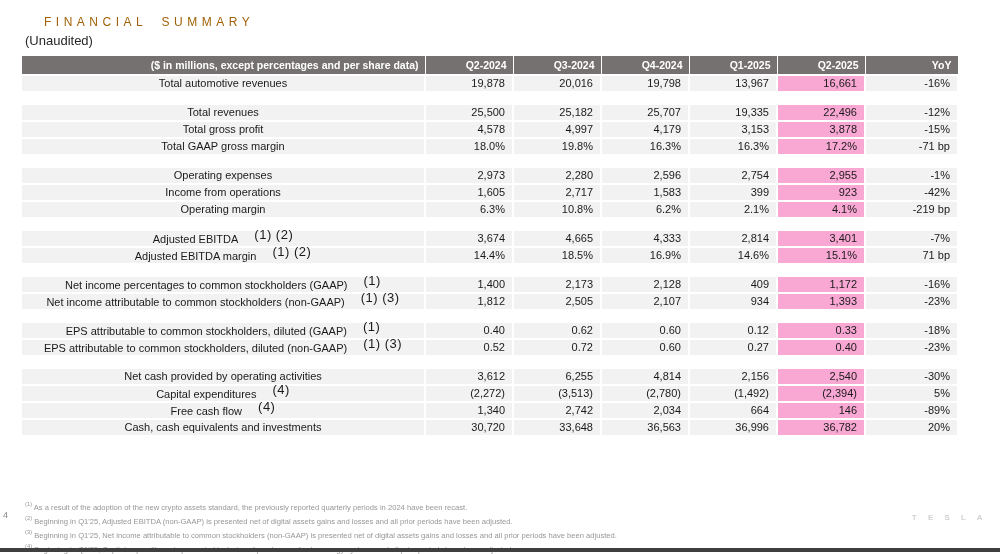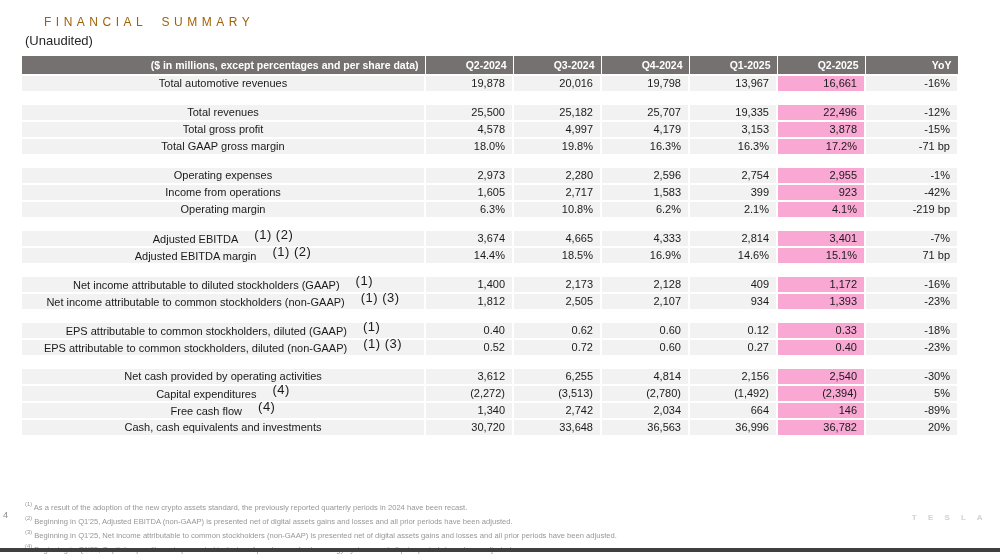--- a/index.html
+++ b/index.html
@@ -187,21 +187,21 @@
           <td>18.5%</td>
           <td>16.9%</td>
           <td>14.6%</td>
           <td class="hl">15.1%</td>
           <td>71 bp</td>
         </tr>
         <tr class="gap">
           <td colspan="7"></td>
         </tr>
         <tr>
-          <td class="label"><span>Net income attributable to diluted stockholders (GAAP)</span><span class="rowsup">(1)</span></td>
+          <td class="label"><span>Net income percentages to common stockholders (GAAP)</span><span class="rowsup">(1)</span></td>
           <td>1,400</td>
           <td>2,173</td>
           <td>2,128</td>
           <td>409</td>
           <td class="hl">1,172</td>
           <td>-16%</td>
         </tr>
         <tr>
           <td class="label"><span>Net income attributable to common stockholders (non-GAAP)</span><span class="rowsup">(1) (3)</span></td>
           <td>1,812</td>

